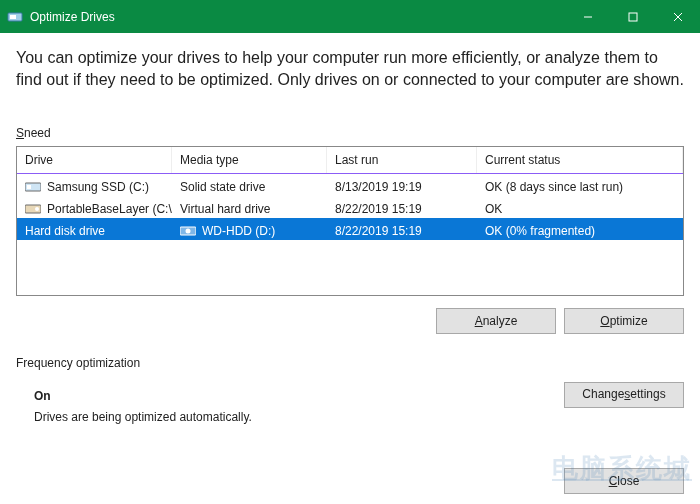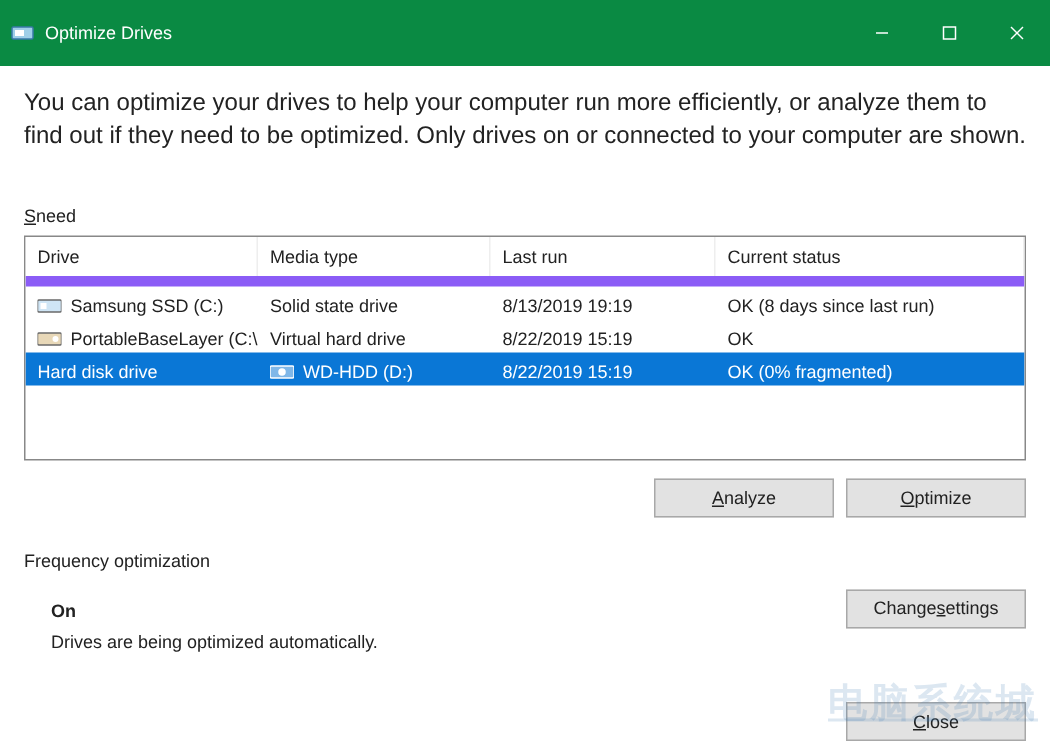--- a/index.html
+++ b/index.html
@@ -1,27 +1,27 @@
 <!DOCTYPE html>
 <html><head>
 <meta charset="utf-8">
 <style>
 * { box-sizing: border-box; margin: 0; padding: 0; }
 body { font-family: "Segoe UI", Tahoma, sans-serif; font-size: 12px; background: #fff; width: 700px; height: 504px; overflow: hidden; }
-.titlebar { background: #0a8a43; height: 44px; display: flex; align-items: center; color: #fff; }
+.titlebar { background: #0a8a43; height: 33px; display: flex; align-items: center; color: #fff; }
 .titlebar-icon { width: 30px; display: flex; align-items: center; justify-content: center; }
 .titlebar-title { flex: 1; font-size: 12px; }
 .titlebar-btns { display: flex; }
 .titlebar-btn { width: 45px; height: 30px; display: flex; align-items: center; justify-content: center; color: #fff; font-family: sans-serif; }
 .content { padding: 14px 16px 10px 16px; color: #222; }
 .intro { font-size: 16px; line-height: 1.4; margin-bottom: 34px; }
 .section-label { font-size: 12px; margin-bottom: 6px; }
 .und { text-decoration: underline; }
 .listbox { border: 1px solid #888; height: 150px; background: #fff; overflow: hidden; }
-.listhead { display: flex; background: #fff; border-bottom: 7px solid #8b5cf6; }
+.listhead { display: flex; background: #fff; border-bottom: 1px solid #8b5cf6; }
 .listhead .col { padding: 6px 8px; font-size: 12px; border-right: 1px solid #eee; }
 .row { display: flex; align-items: flex-end; height: 22px; font-size: 12px; }
 .row .col { padding: 2px 8px; white-space: nowrap; overflow: hidden; text-overflow: ellipsis; display: flex; align-items: center; gap: 6px; }
 .row.selected { background: #0a77d6; color: #fff; }
 .col-drive { width: 155px; }
 .col-media { width: 155px; }
 .col-last { width: 150px; }
 .col-status { flex: 1; }
 .drive-icon { display: inline-flex; width: 16px; height: 12px; }
 .btnrow { display: flex; justify-content: flex-end; gap: 8px; margin-top: 12px; }

